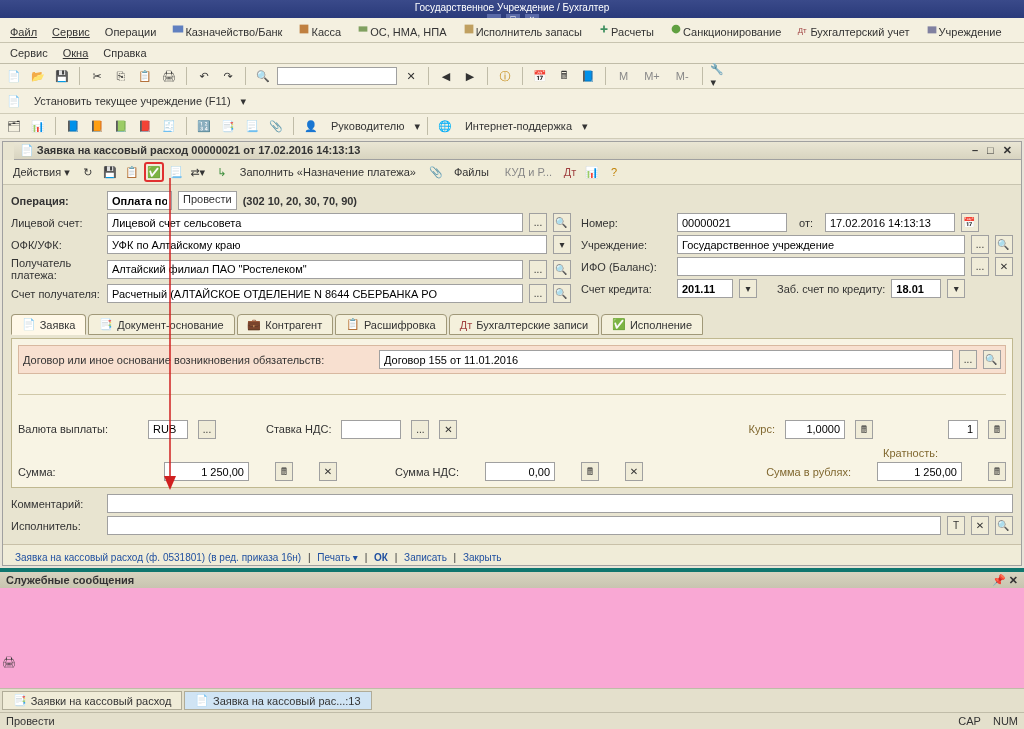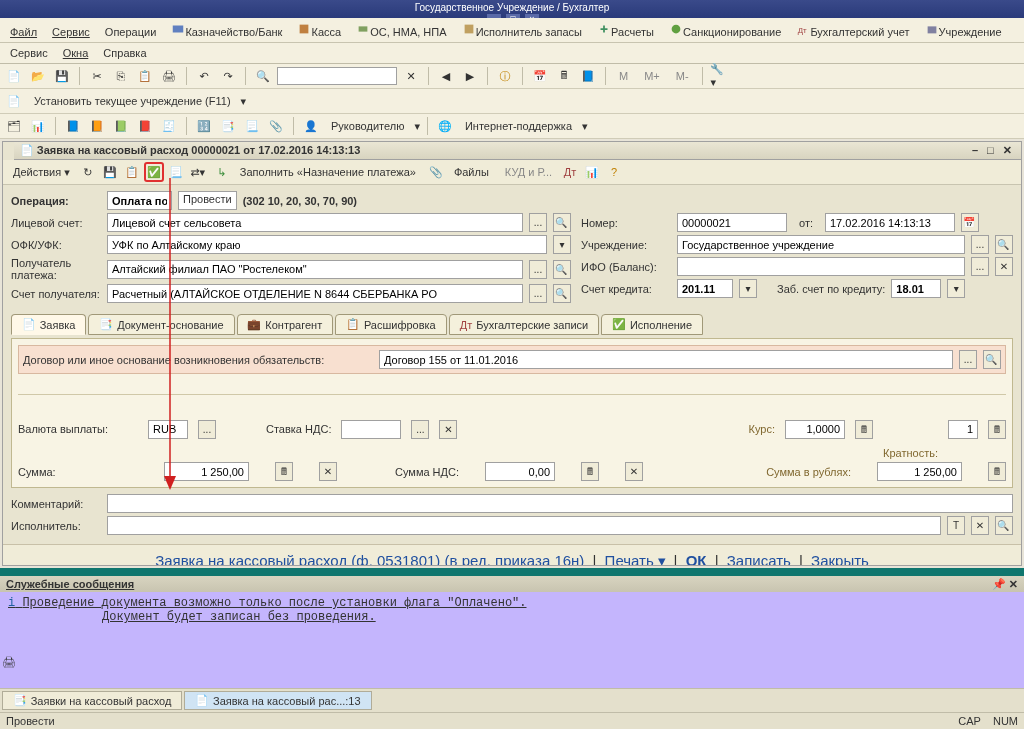--- a/index.html
+++ b/index.html
@@ -174,29 +174,28 @@
   border: 1px solid #d8b8a0;
   padding: 4px;
   display: flex;
   align-items: center;
   gap: 6px;
 }
 .status-bar {
   background: #f0ecd8;
   border-top: 1px solid #c8c0a8;
   padding: 7px 8px;
-  text-align: center;
-  font-size: 15px;
+  text-align: left;
+  font-size: 10px;
 }
 .status-bar a { color: #2050a0; text-decoration: none; margin: 0 4px; cursor: pointer; }
 .service-msgs {
-  border-top: 8px solid #0f766e;
-  background: #c4b5fd;
+  border-top: 4px solid #0f766e;
+  background: #f9a8d4;
   min-height: 120px;
-  text-decoration: underline;
 }
 .service-msgs-title {
   background: linear-gradient(to bottom, #d8d4c0, #c8c4b0);
   padding: 2px 6px;
   font-weight: bold;
 }
 .msg-body {
   font-family: "Courier New", monospace;
   font-size: 12px;
   padding: 4px 8px;
@@ -552,25 +551,20 @@
 </div>
 
 <div class="service-msgs">
   <div class="service-msgs-title">
     <span>Служебные сообщения</span>
     <span style="float:right;">
       <span>📌</span>
       <span>✕</span>
     </span>
   </div>
-  <div class="msg-body">
-    <span style="color:#2060a0;">i</span>
-    <span>Проведение документа возможно только после установки флага "Оплачено".</span><br>
-    <span style="margin-left:94px;">Документ будет записан без проведения.</span>
-  </div>
   <div style="position:absolute; left:2px; bottom:60px;">🖨</div>
 </div>
 
 <div class="bottom-tabs">
   <div class="bottom-tab">
         <span>📑</span>
         <span>Заявки на кассовый расход</span>
       </div>
   <div class="bottom-tab active">
         <span>📄</span>

